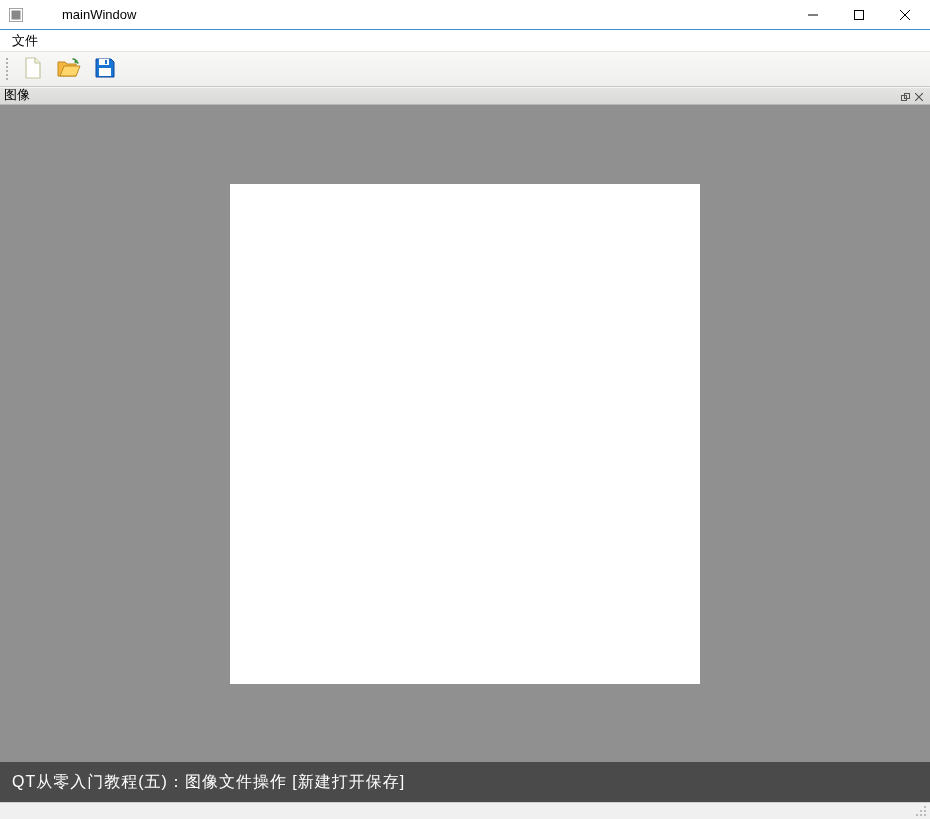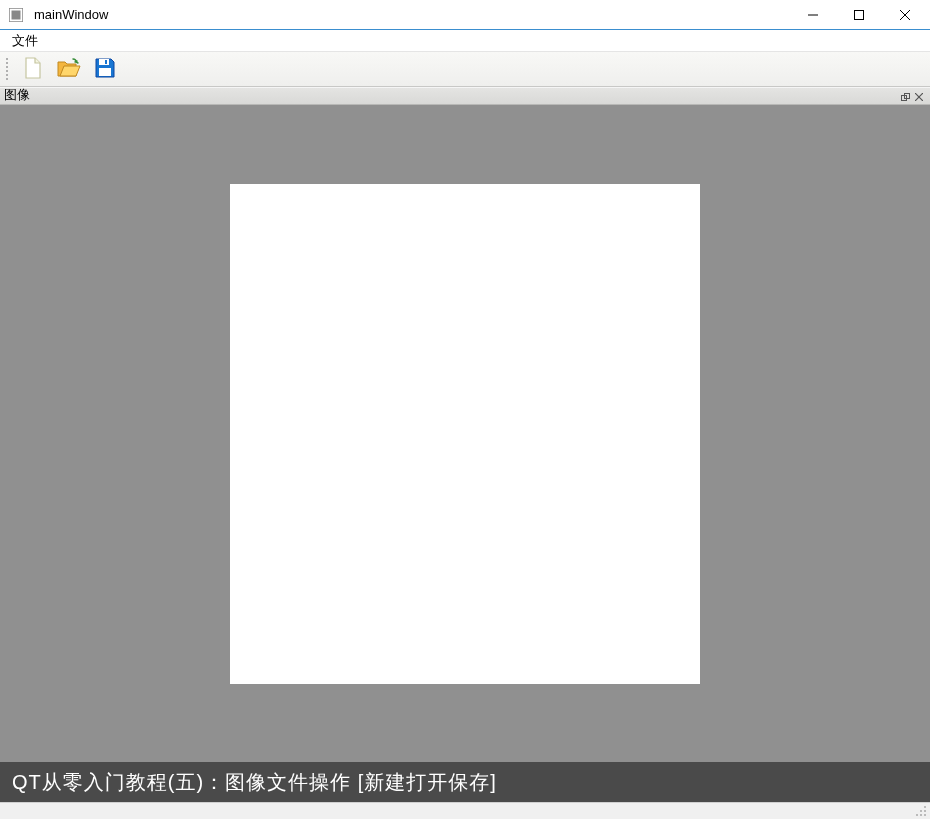--- a/index.html
+++ b/index.html
@@ -13,20 +13,21 @@
   flex-direction: column;
   overflow: hidden;
 }
 .titlebar {
   height: 30px;
   background: #ffffff;
   border-bottom: 1px solid #3a8ecf;
   display: flex;
   align-items: center;
   padding: 0 2px 0 8px;
+  gap: 28px;
 }
 .titlebar-icon {
   width: 16px; height: 16px;
   margin-right: 10px;
   display: flex; align-items: center; justify-content: center;
 }
 .titlebar-title {
   font-size: 13px;
   color: #000;
   flex: 1;
@@ -111,21 +112,21 @@
   background: #ffffff;
 }
 
 .footer {
   height: 40px;
   background: #4a4a4a;
   color: #ffffff;
   display: flex;
   align-items: center;
   padding: 0 12px;
-  font-size: 20px;
+  font-size: 16px;
   letter-spacing: 1px;
 }
 
 .statusbar {
   height: 17px;
   background: #f0f0f0;
   border-top: 1px solid #d0d0d0;
   display: flex;
   justify-content: flex-end;
   align-items: center;

